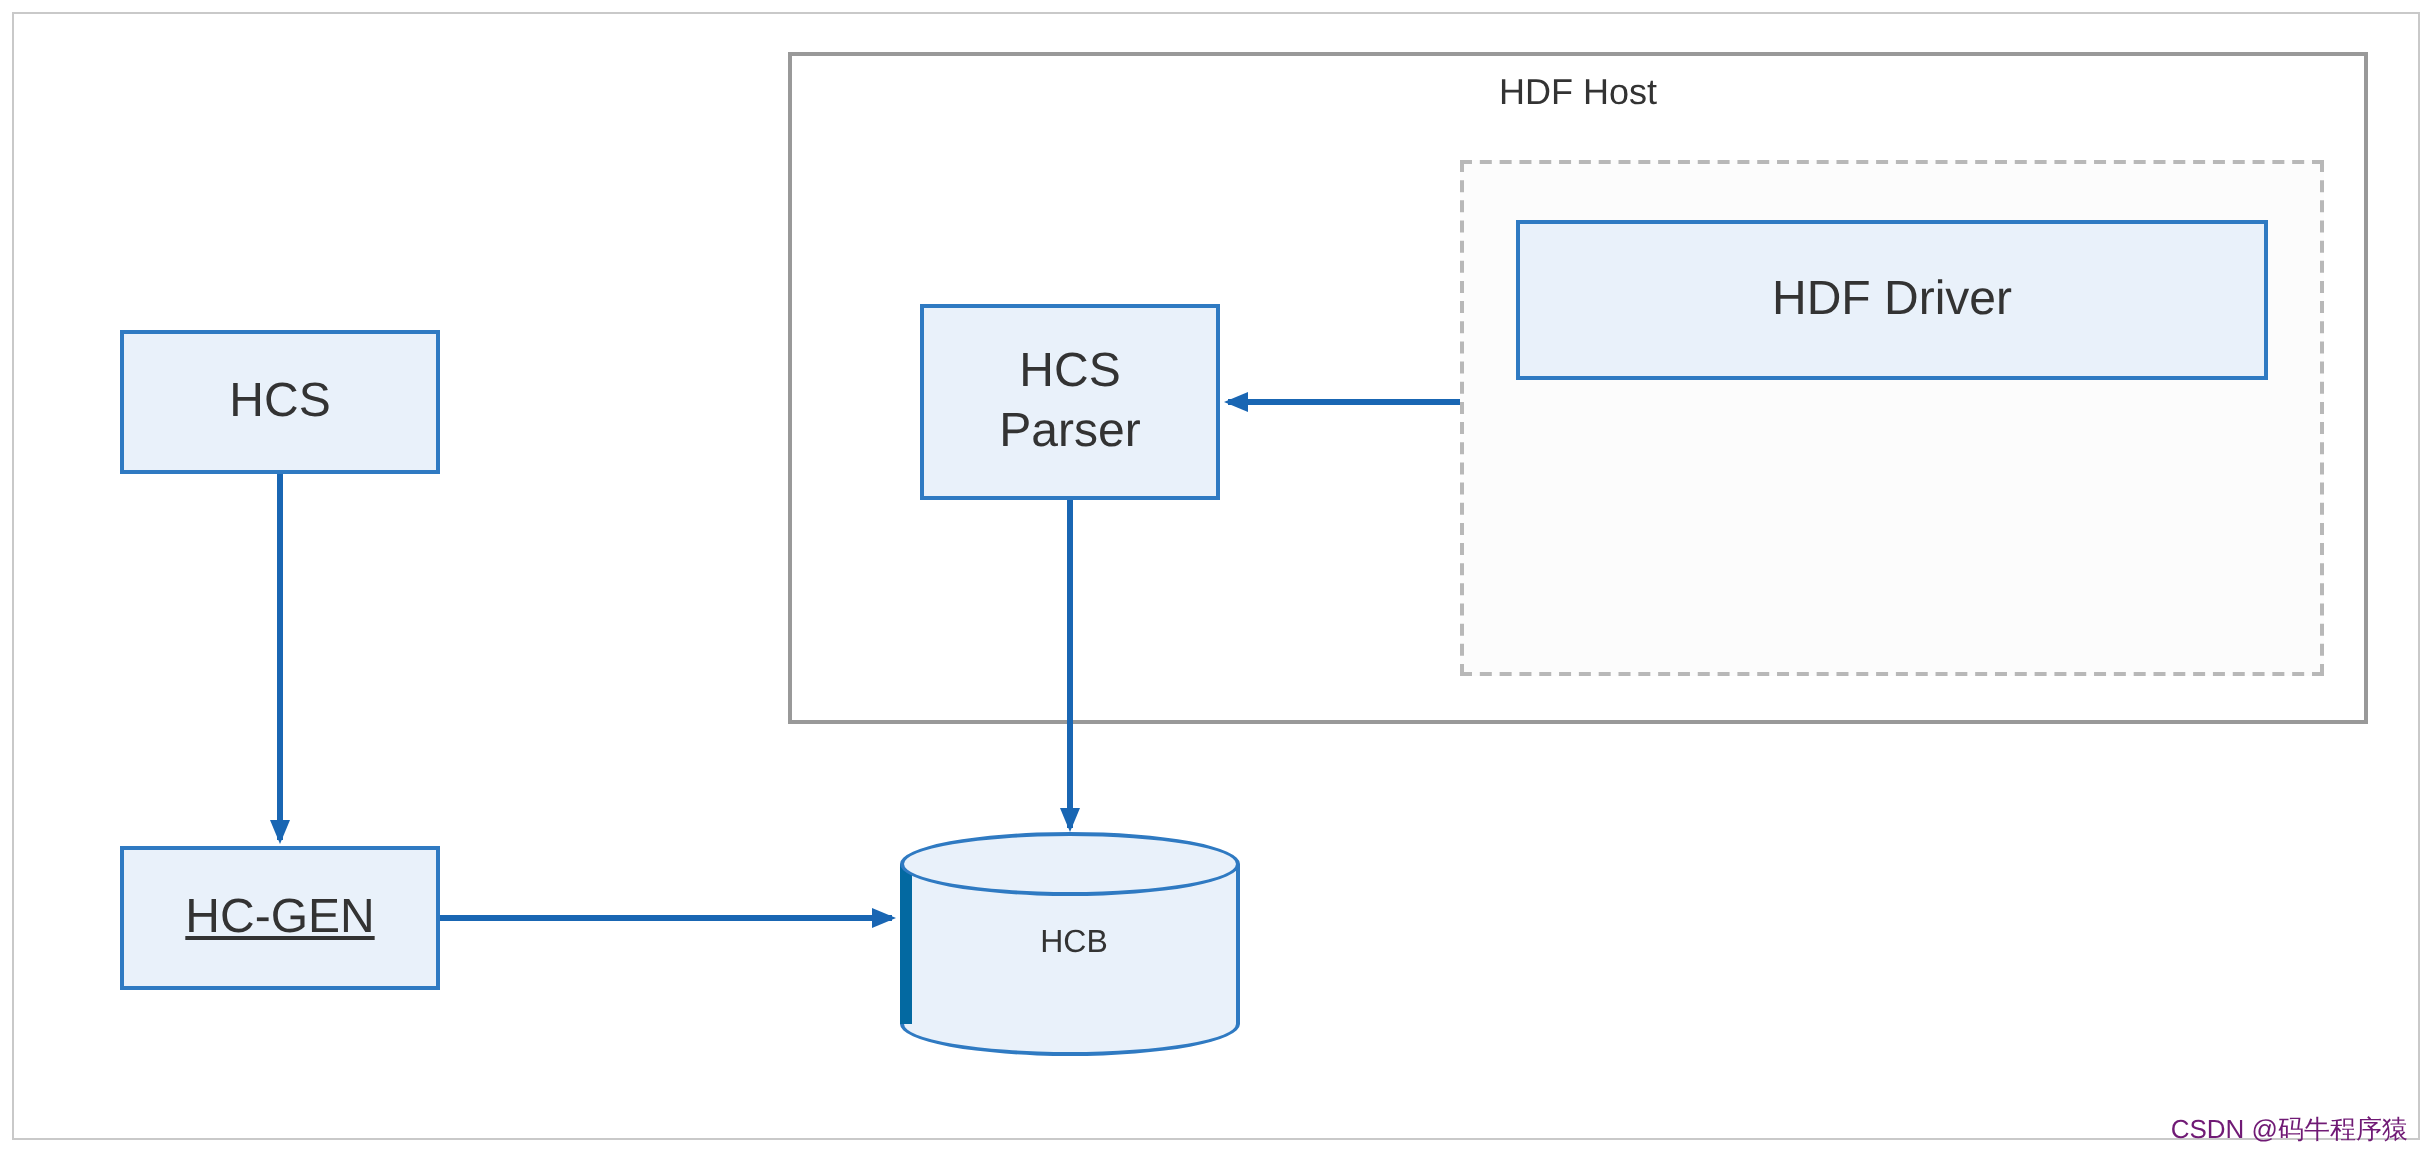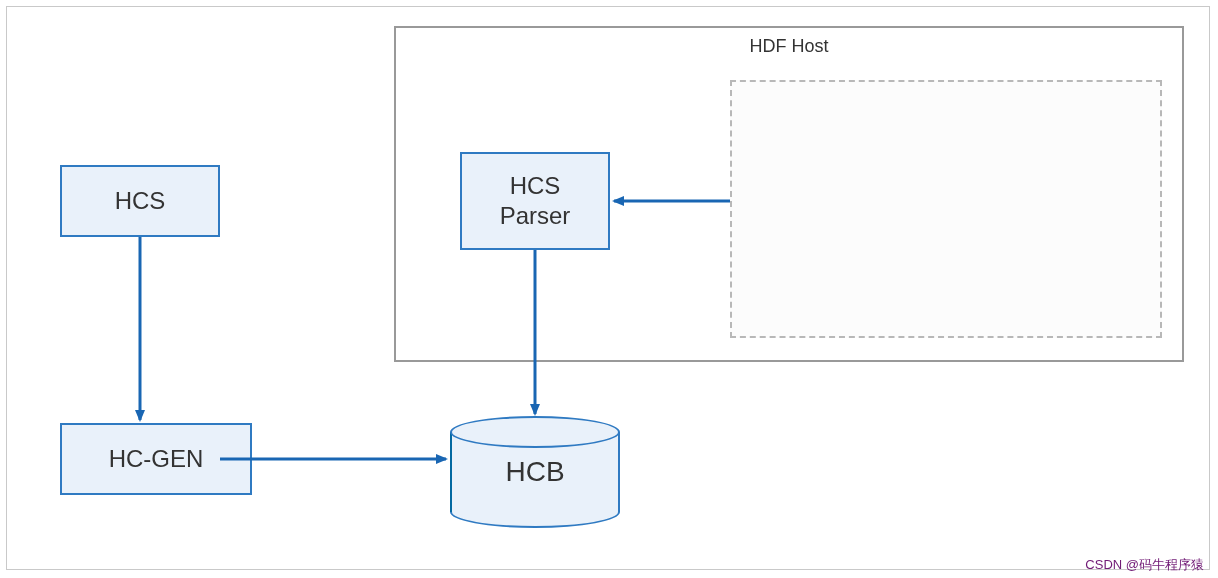--- a/index.html
+++ b/index.html
@@ -73,27 +73,27 @@
     width: 170px;
     height: 110px;
   }
   .cyl-body {
     position: absolute;
     left: 0;
     top: 16px;
     width: 170px;
     height: 80px;
     background: #e9f1fa;
-    border-left: 2px solid #0369a1;
+    border-left: 6px solid #0369a1;
     border-right: 2px solid #2f7ac2;
     box-sizing: border-box;
     display: flex;
     align-items: center;
     justify-content: center;
-    font-size: 28px;
+    font-size: 16px;
   }
   .cyl-top {
     position: absolute;
     left: 0;
     top: 0;
     width: 170px;
     height: 32px;
     border: 2px solid #2f7ac2;
     border-radius: 50%;
     background: #e9f1fa;
@@ -131,21 +131,21 @@
 <body>
 
 <div class="canvas">
 
   <div class="outer-frame"></div>
 
   <div class="node" style="left:60px; top:165px; width:160px; height:72px;">
     <span>HCS</span>
   </div>
 
-  <div class="node" style="left:60px; top:423px; width:192px; height:72px;">
+  <div class="node" style="left:60px; top:423px; width:160px; height:72px;text-decoration:underline;">
     <span>HC-GEN</span>
   </div>
 
   <div class="cylinder">
     <div class="cyl-bottom"></div>
     <div class="cyl-body">
       <span>HCB</span>
     </div>
     <div class="cyl-top"></div>
   </div>
@@ -154,20 +154,23 @@
     <div class="host-title">HDF Host</div>
   </div>
 
   <div class="driver-group"></div>
 
   <div class="node" style="left:460px; top:152px; width:150px; height:98px; white-space:pre-line;">
     <span>HCS
 Parser</span>
   </div>
 
+  <div class="node" style="left:758px; top:110px; width:376px; height:80px;">
+    <span>HDF Driver</span>
+  </div>
 
 
   <svg class="arrows">
     <defs>
       <marker id="arrowhead" markerWidth="12" markerHeight="10" refX="10" refY="5" orient="auto" markerUnits="userSpaceOnUse">
         <path d="M0,0 L12,5 L0,10 Z" fill="#1966b3"></path>
       </marker>
     </defs>
 
     <line x1="140" y1="237" x2="140" y2="420" stroke="#1966b3" stroke-width="3" marker-end="url(#arrowhead)"></line>

